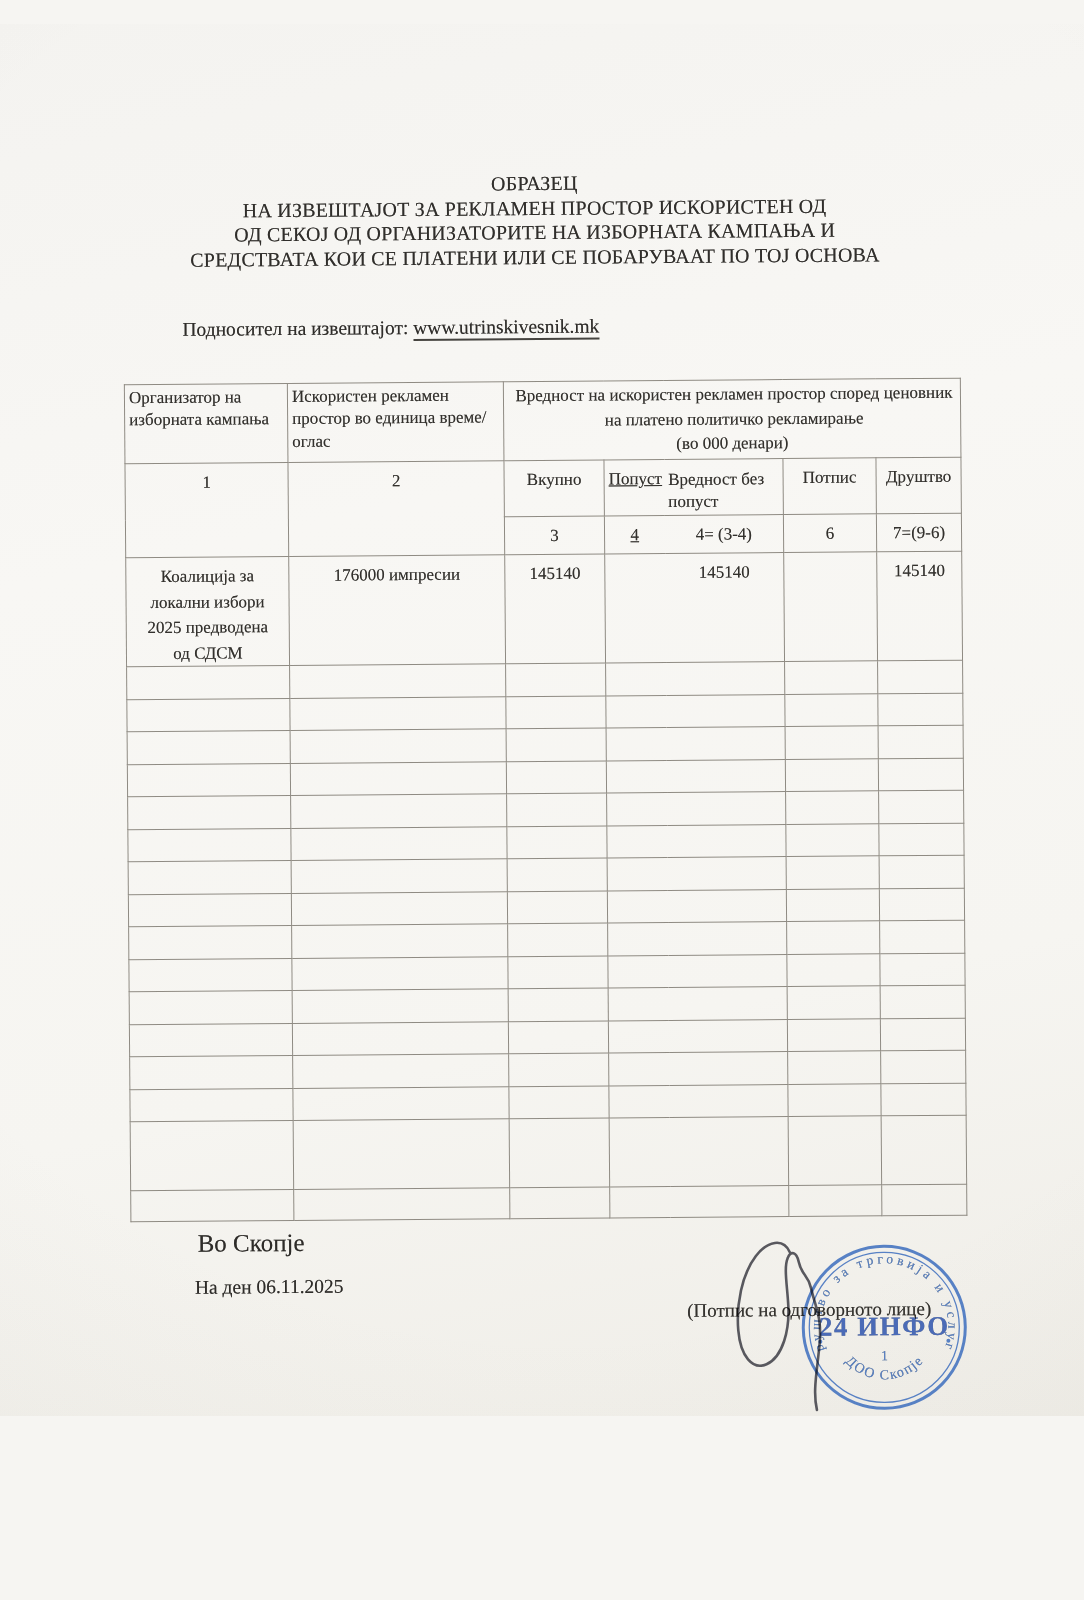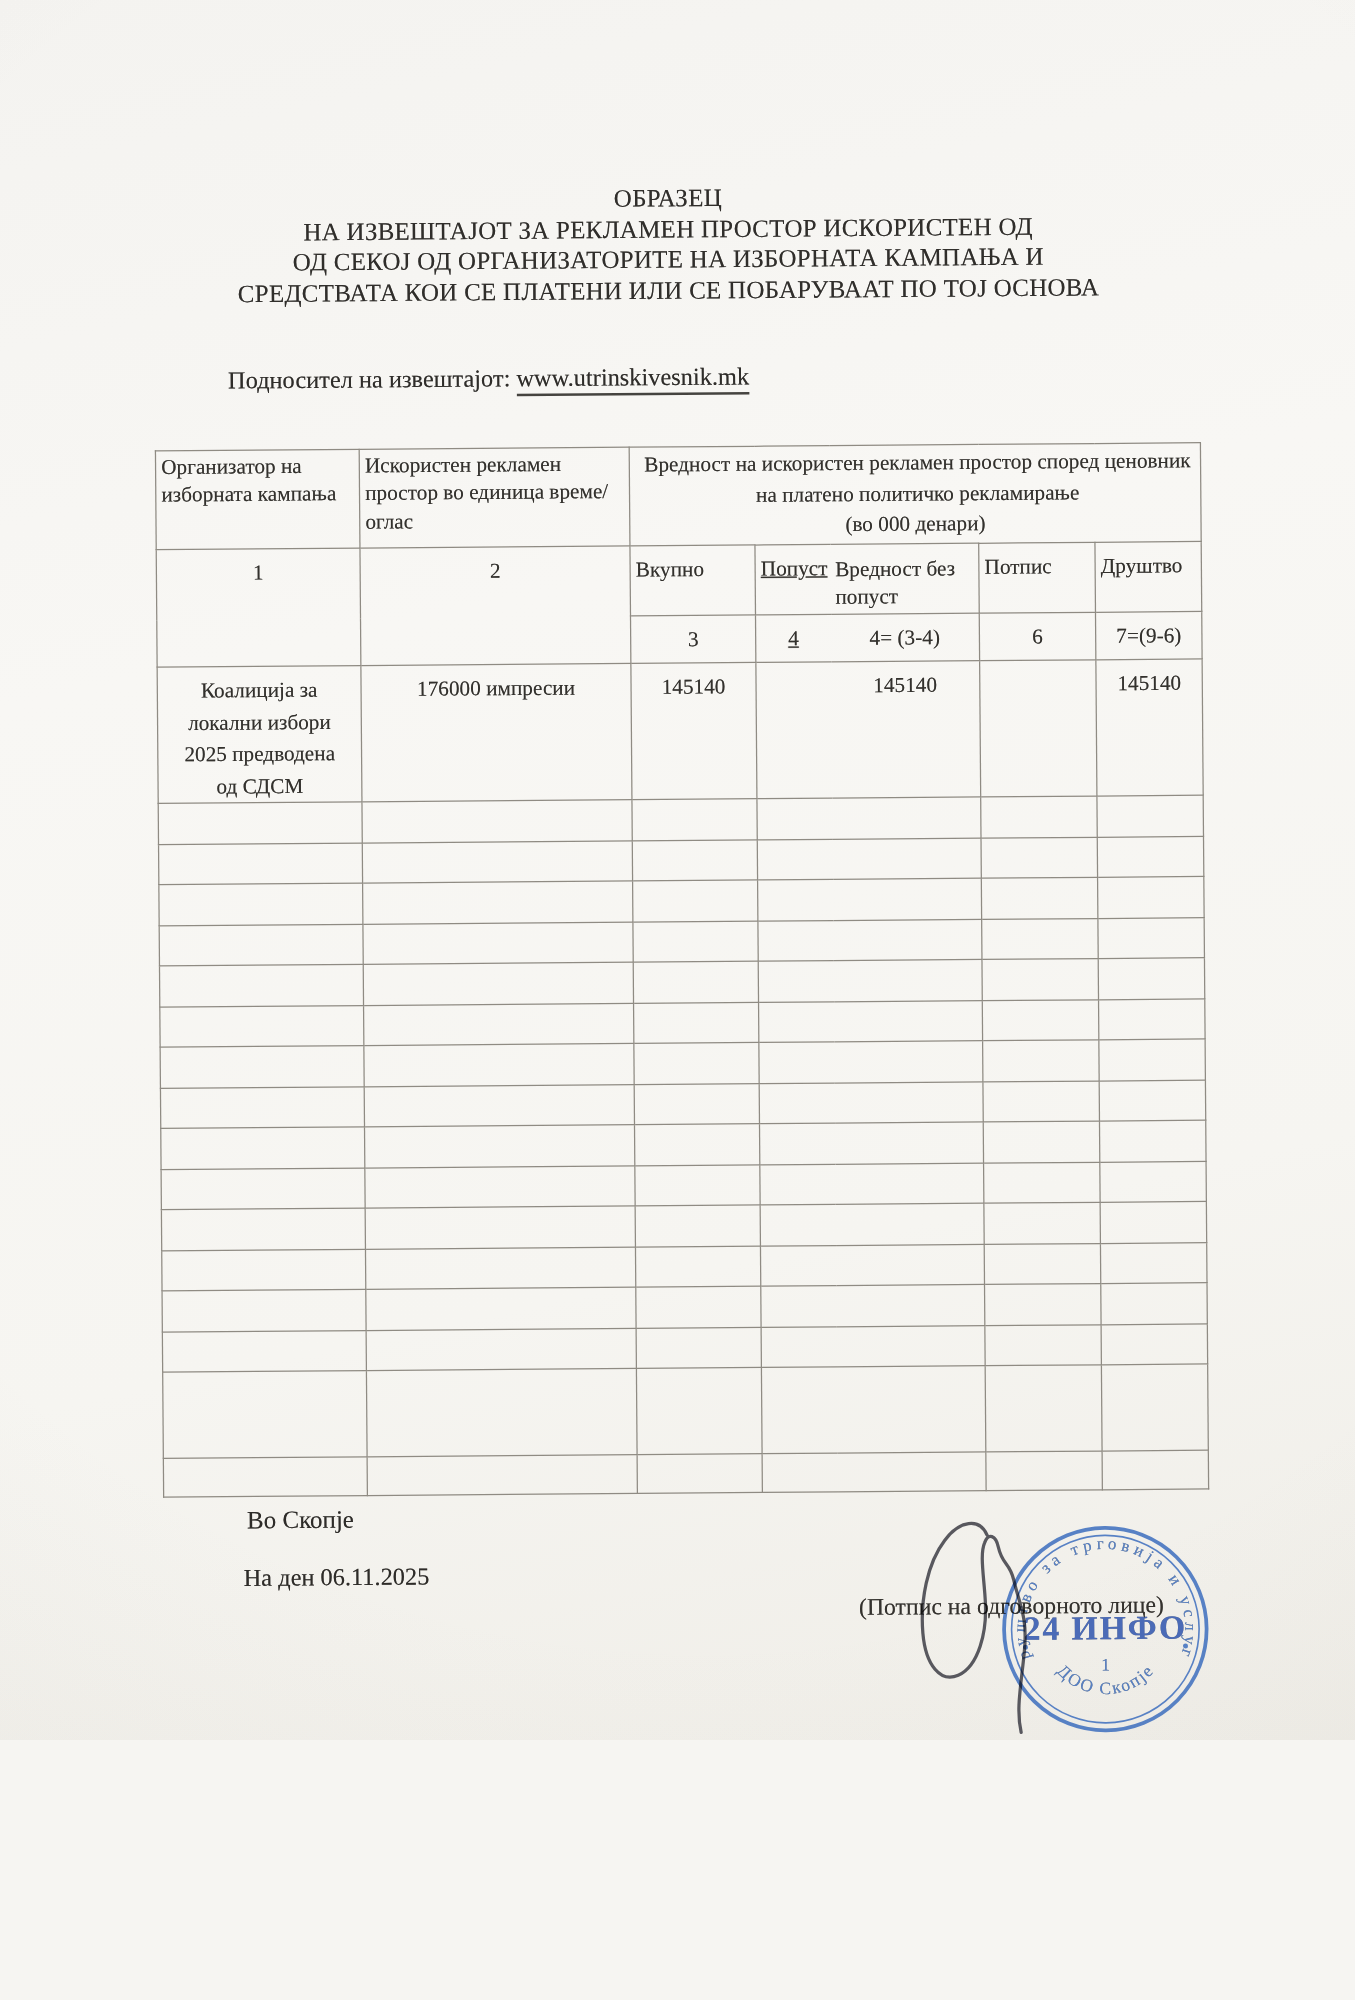--- a/index.html
+++ b/index.html
@@ -13,20 +13,21 @@
   }
 
   .page {
     position: relative;
     width: 1084px;
     height: 1392px;
     overflow: hidden;
     background:
       radial-gradient(130% 95% at 52% 42%, rgba(255,255,255,0.0) 55%, rgba(150,145,133,0.10) 100%),
       linear-gradient(168deg, #f4f3f0 0%, #f8f7f4 35%, #f6f5f1 70%, #efede7 100%);
+    margin-top: 24px;
   }
 
   
   .scan {
     position: absolute;
     inset: 0;
     transform: rotate(-0.45deg);
     transform-origin: 542px 760px;
   }
 
@@ -86,21 +87,21 @@
   }
   td.h-span {
     text-align: center;
     padding-top: 5px;
     line-height: 1.45;
   }
   td.h-span .wrapline { width: 452px; margin: 0 auto; }
 
   
   tr.hdr-b td { height: 54px; vertical-align: top; padding-top: 9px; }
-  td.sub { white-space: nowrap; }
+  td.sub { text-align: center; white-space: nowrap; }
   td.sub-left { text-align: left; padding-left: 9px; line-height: 1.3; white-space: normal; }
 
   
   td.mnum {
     vertical-align: bottom;
     text-align: center;
     padding-bottom: 5px;
   }
 
   
@@ -115,21 +116,21 @@
     line-height: 1.5;
   }
   tr.data-row td.org { padding: 6px 12px 0 12px; }
 
   
   tr.empty-row td { height: 32.5px; }
   tr.empty-row.tall td { height: 69px; }
   tr.empty-row.last-short td { height: 31px; }
 
   
-  .place-line   { position: absolute; top: 1203px; left: 194px; font-size: 20px; text-align: center; }
+  .place-line   { position: absolute; top: 1203px; left: 194px; font-size: 25px; text-align: center; }
   .date-line    { position: absolute; top: 1250px; left: 191px; font-size: 19.5px; }
   .sig-label    { position: absolute; top: 1277px; left: 683px; font-size: 19px; color: #34322e; }
 
   
   .stamp-svg {
     position: absolute;
     left: 790px;
     top: 1216px;
     width: 180px;
     height: 180px;

